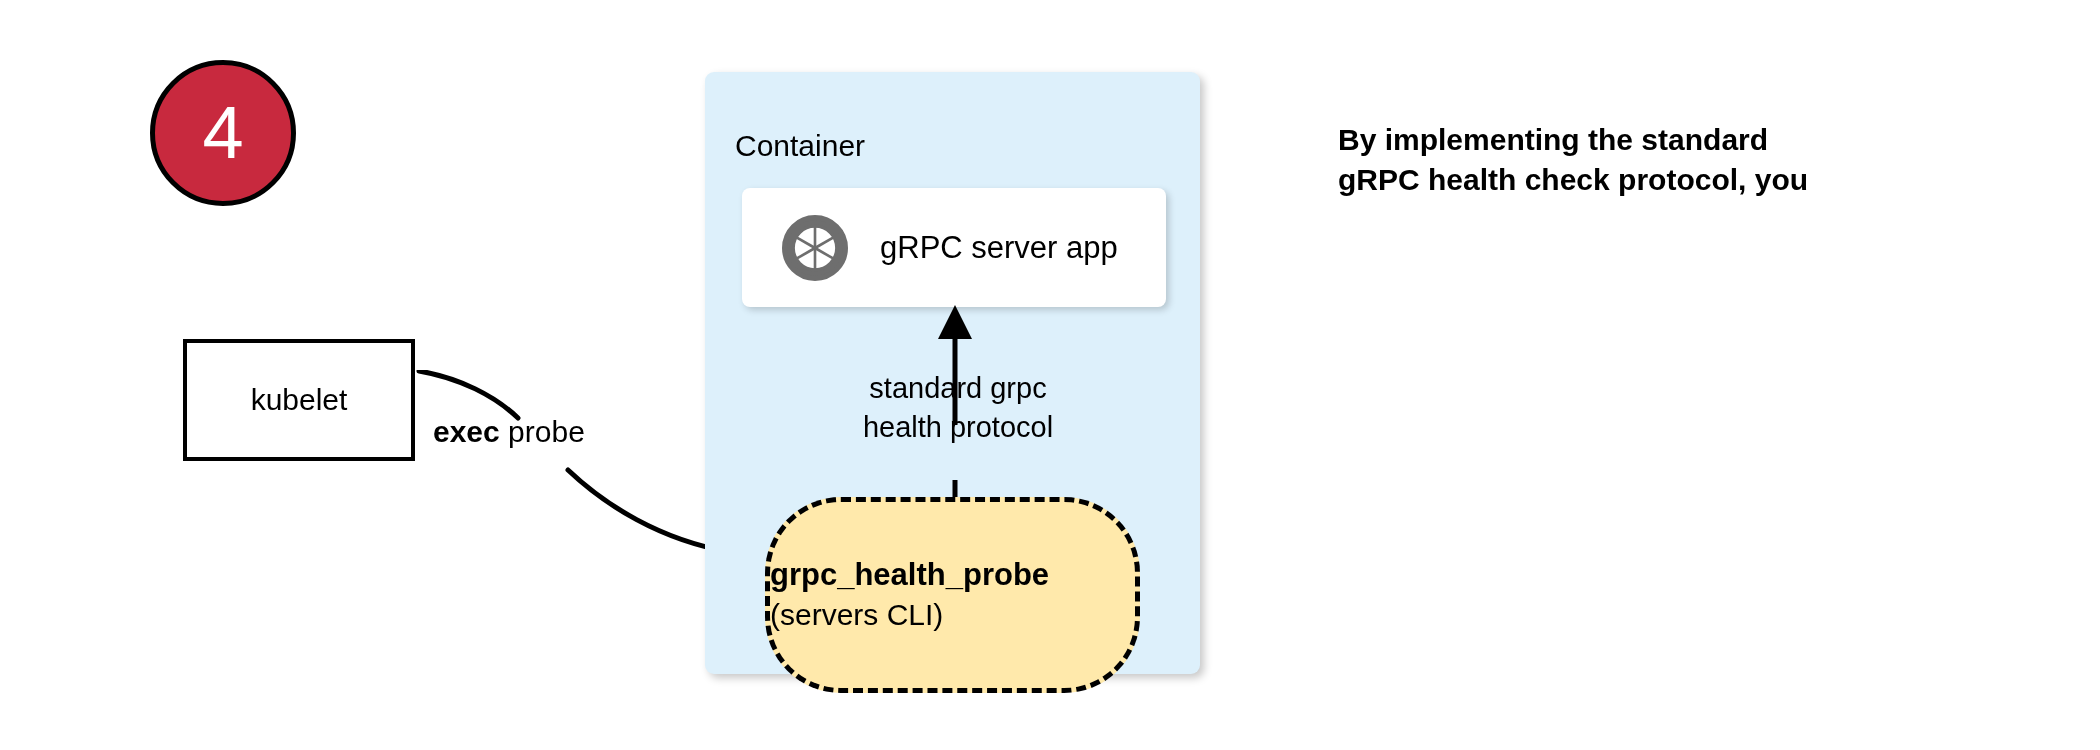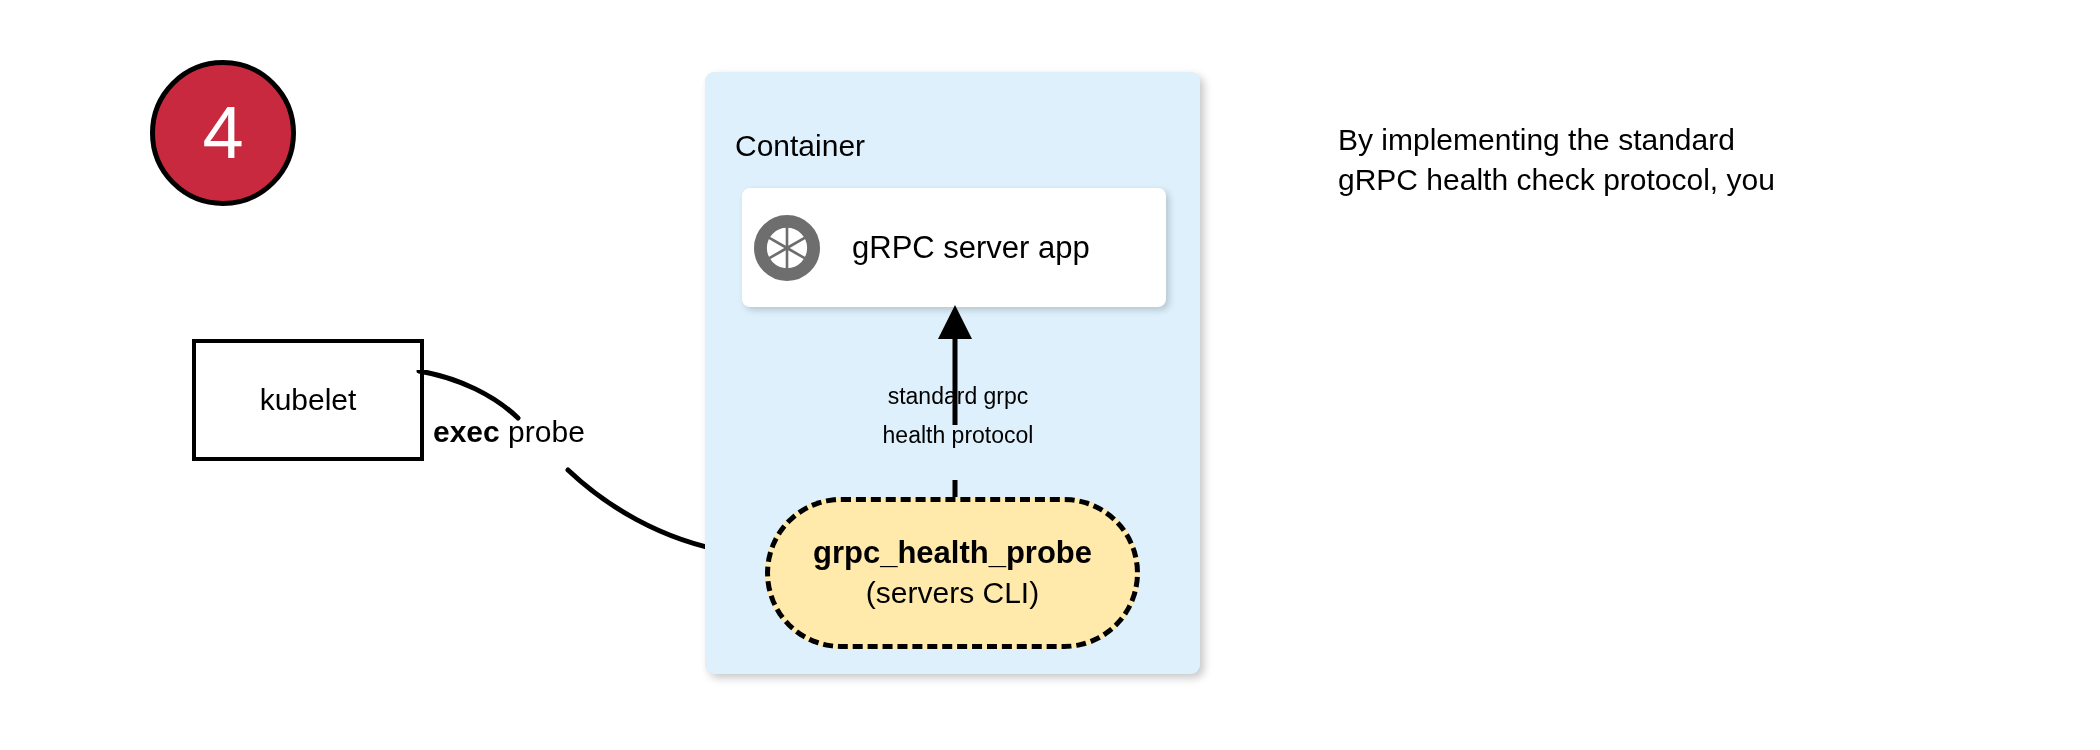--- a/index.html
+++ b/index.html
@@ -35,21 +35,21 @@
     color: #ffffff;
     font-size: 74px;
     line-height: 1;
     font-weight: 400;
     letter-spacing: 0px;
   }
 
   
   #kubelet-node {
     position: absolute;
-    left: 192px;
+    left: 183px;
     top: 339px;
     width: 232px;
     height: 122px;
     background: #ffffff;
     border: 4px solid #000000;
     box-sizing: border-box;
     display: flex;
     align-items: center;
     justify-content: center;
   }
@@ -92,59 +92,58 @@
     left: 742px;
     top: 188px;
     width: 424px;
     height: 119px;
     background: #ffffff;
     border-radius: 8px;
     box-shadow: 3px 3px 7px rgba(0,0,0,0.18);
     display: flex;
     align-items: center;
     box-sizing: border-box;
-    padding-left: 12px;
+    padding-left: 40px;
   }
   #grpc-server-box .app-label {
     font-size: 31px;
     margin-left: 32px;
   }
 
   
   #protocol-edge {
     position: absolute;
     left: 895px;
     top: 305px;
     width: 120px;
     height: 200px;
   }
   #protocol-label {
     position: absolute;
     left: 828px;
-    top: 377px;
+    top: 369px;
     width: 260px;
     text-align: center;
-    font-size: 23px;
+    font-size: 29px;
     line-height: 39px;
   }
 
   
   #health-probe-box {
     position: absolute;
     left: 765px;
     top: 497px;
     width: 375px;
-    height: 152px;
+    height: 196px;
     background: #ffe9ab;
     border: 5px dashed #000000;
     border-radius: 76px;
     box-sizing: border-box;
     display: flex;
     flex-direction: column;
-    align-items: center;
     justify-content: center;
   }
   #health-probe-box .title {
     font-size: 31px;
     font-weight: bold;
     line-height: 40px;
   }
   #health-probe-box .subtitle {
     font-size: 30px;
     line-height: 40px;
@@ -161,21 +160,21 @@
 
   
   #caption {
     position: absolute;
     left: 1338px;
     top: 120px;
     width: 600px;
     font-size: 30px;
     line-height: 40px;
   }
-  #caption div { white-space: nowrap; }
+  #caption div { white-space: nowrap; font-weight: bold; }
 </style>
 </head>
 <body>
 
 <div id="step-badge">
   <span class="num">4</span>
 </div>
 
 <div id="kubelet-node">
   <span class="label">kubelet</span>

